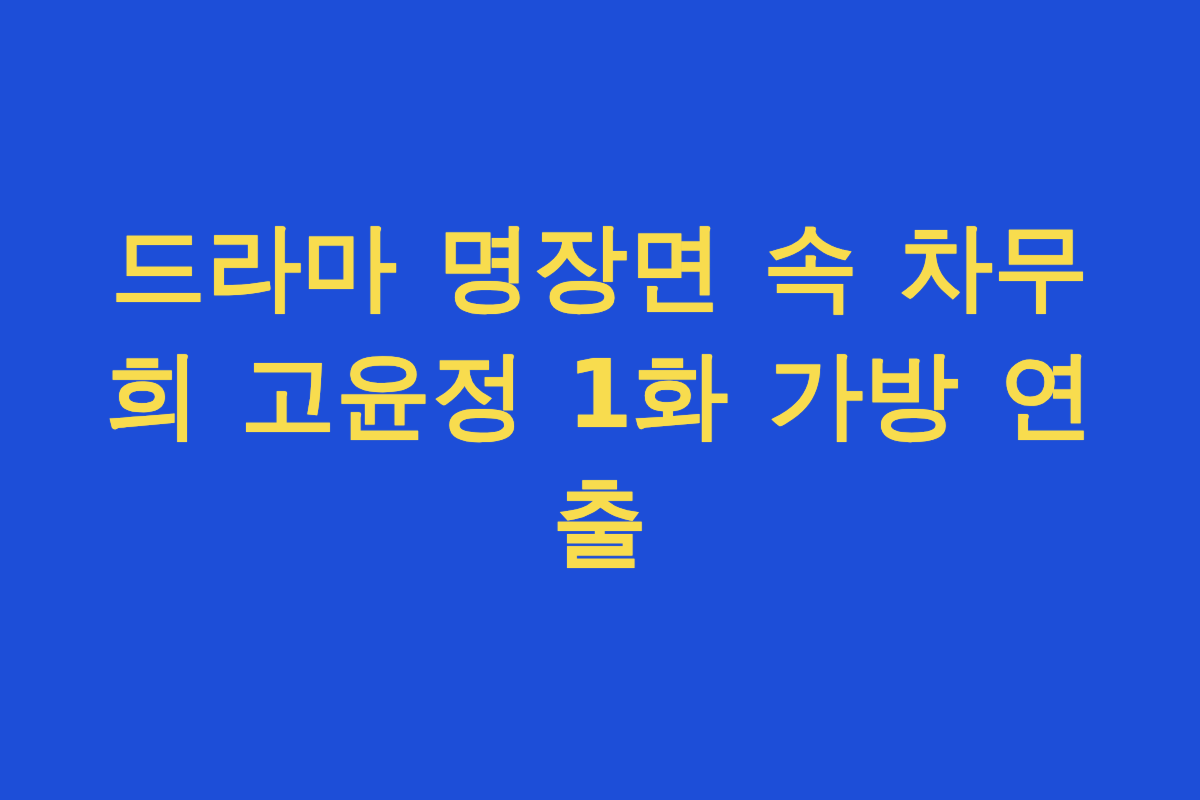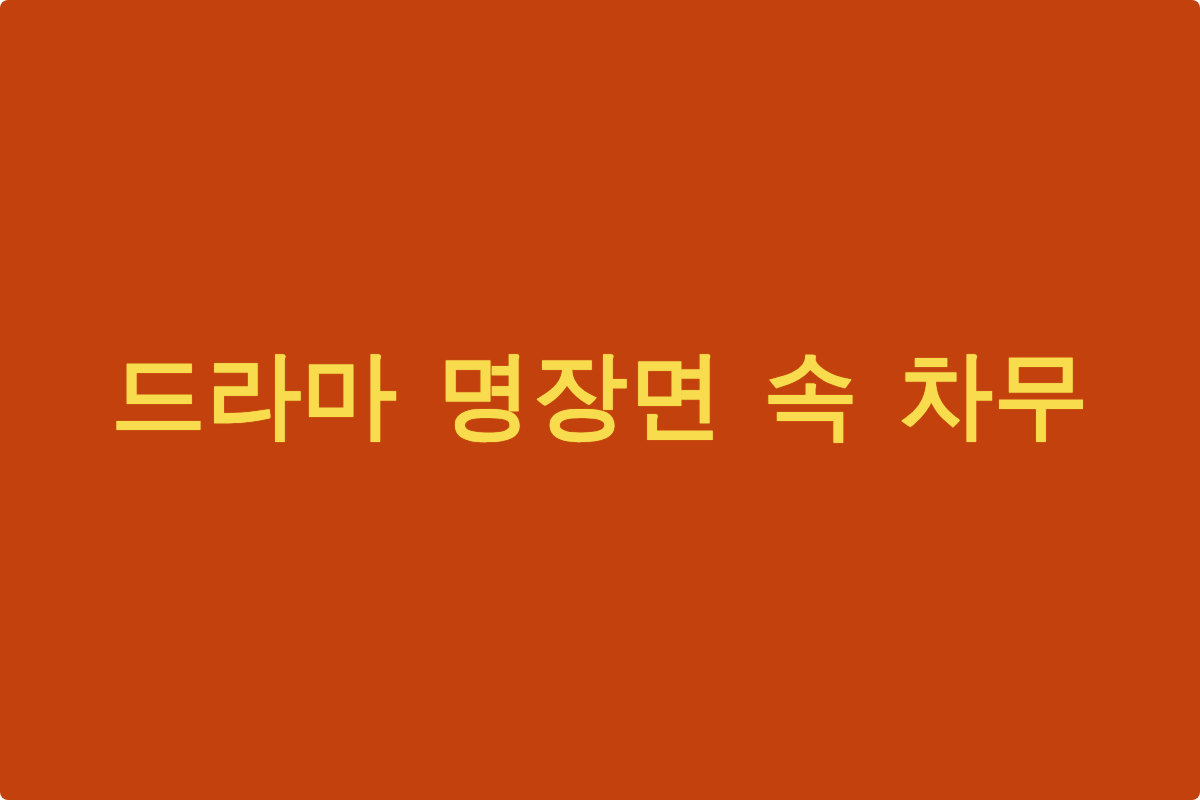--- a/index.html
+++ b/index.html
@@ -48,19 +48,20 @@
     text-shadow: 0 0 1px rgba(248, 220, 78, 0.55);
   }
 
   .headline .line {
     display: block;
   }
 </style>
 </head>
 <body>
 
-<div class="card" style="background: #c2410c; border-radius: 8px;">
+<div class="card" style="background: #1d4ed8;">
 
   <div class="headline" style="color: rgb(248, 220, 78); text-shadow: rgb(248, 220, 78) 0px 0px 1px;">
     <span class="line">드라마 명장면 속 차무</span>
+    <span class="line">희 고윤정 1화 가방 연출</span>
   </div>
 
 </div>
 
 </body></html>

